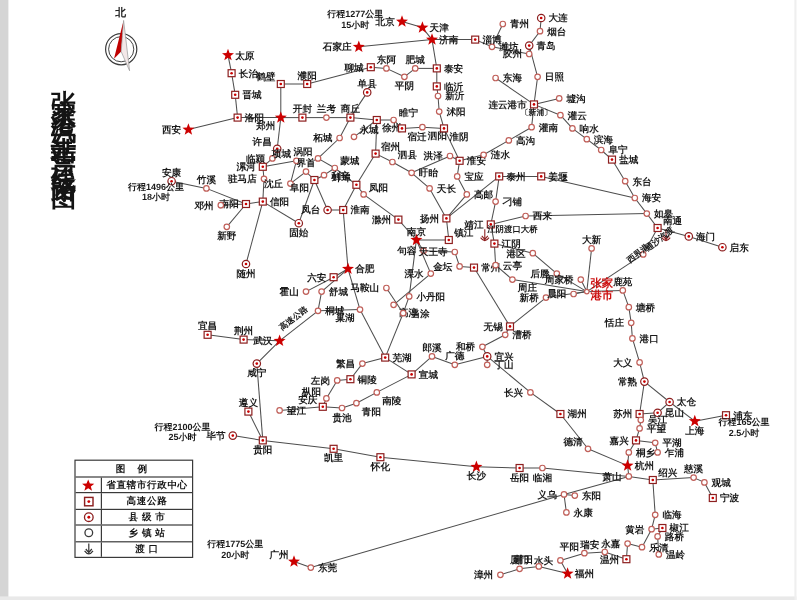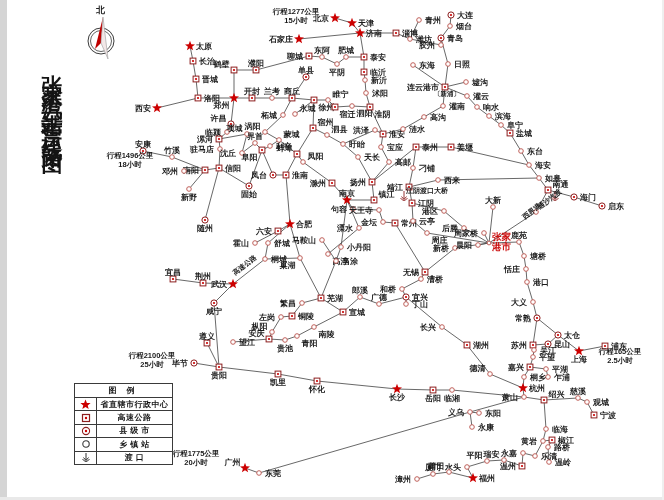--- a/index.html
+++ b/index.html
@@ -11,28 +11,28 @@
   #map-svg{position:absolute;left:0;top:0;}
   .v-title{
     position:absolute;left:30px;top:58px;width:36px;height:340px;
     writing-mode:vertical-rl;text-orientation:upright;
     font-size:21px;font-weight:700;letter-spacing:8px;color:#141414;
     font-family:"Liberation Sans","DejaVu Sans",sans-serif;
   }
   .compass{position:absolute;left:80px;top:4px;width:44px;height:64px;}
   .compass .north{position:absolute;left:16px;top:0;font-size:9px;font-weight:700;color:#222;}
   .legend{
-    position:absolute;left:74px;top:383px;width:97px;background:#fff;
+    position:absolute;left:62px;top:383px;width:97px;background:#fff;
     border:1px solid #3a3a3a;font-size:8px;font-weight:700;color:#161616;
   }
   .legend .lg-header{height:13px;line-height:13px;text-align:center;border-bottom:1px solid #3a3a3a;letter-spacing:4px;}
   .legend .lg-row{display:flex;height:12.4px;border-bottom:1px solid #3a3a3a;}
   .legend .lg-row:last-child{border-bottom:none;}
   .legend .lg-sym{width:21px;border-right:1px solid #3a3a3a;display:flex;align-items:center;justify-content:center;}
-  .legend .lg-label{flex:1;display:flex;align-items:center;justify-content:center;letter-spacing:0.5px;white-space:nowrap;font-family:Liberation Serif, serif;}
+  .legend .lg-label{flex:1;display:flex;align-items:center;justify-content:center;letter-spacing:0.5px;white-space:nowrap;}
 </style>
 </head>
 <body>
 
 <div id="stage">
   <svg id="map-svg" width="664" height="500" viewBox="0 0 664 500">
       <line x1="190" y1="46" x2="193" y2="61" stroke="#4d4d4d" stroke-width="0.85"></line>
       <line x1="193" y1="61" x2="196" y2="79" stroke="#4d4d4d" stroke-width="0.85"></line>
       <line x1="196" y1="79" x2="198" y2="98" stroke="#4d4d4d" stroke-width="0.85"></line>
       <line x1="198" y1="98" x2="157" y2="108" stroke="#4d4d4d" stroke-width="0.85"></line>

